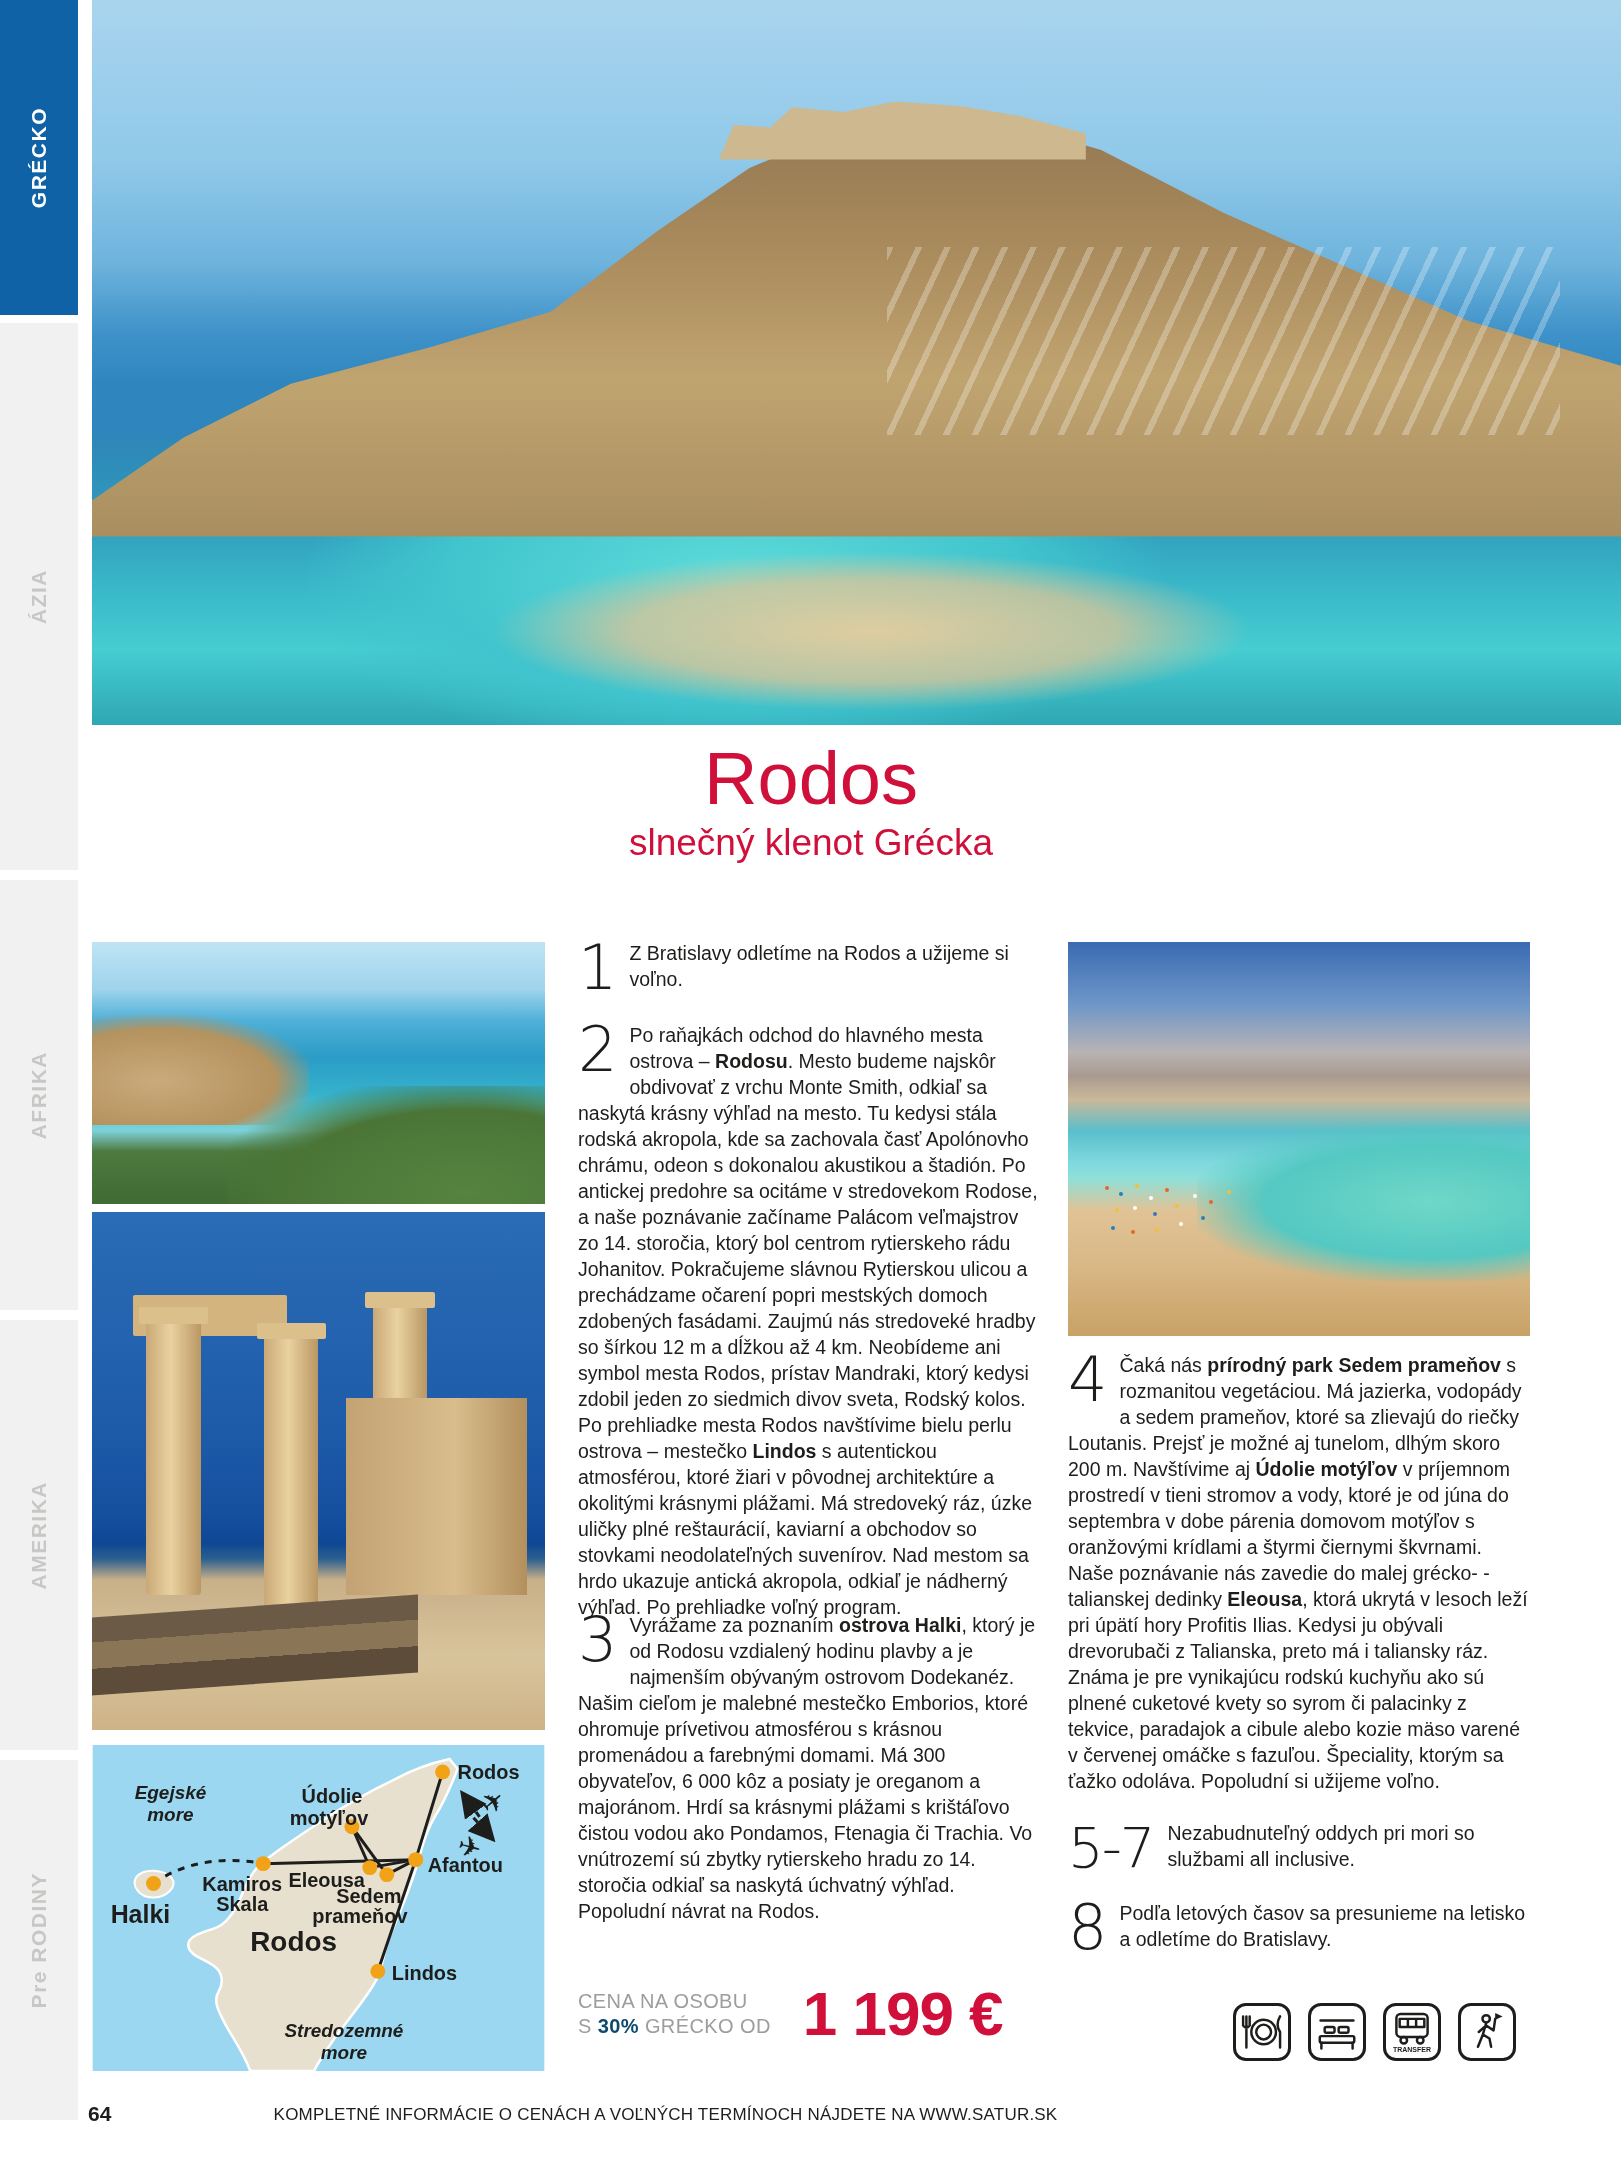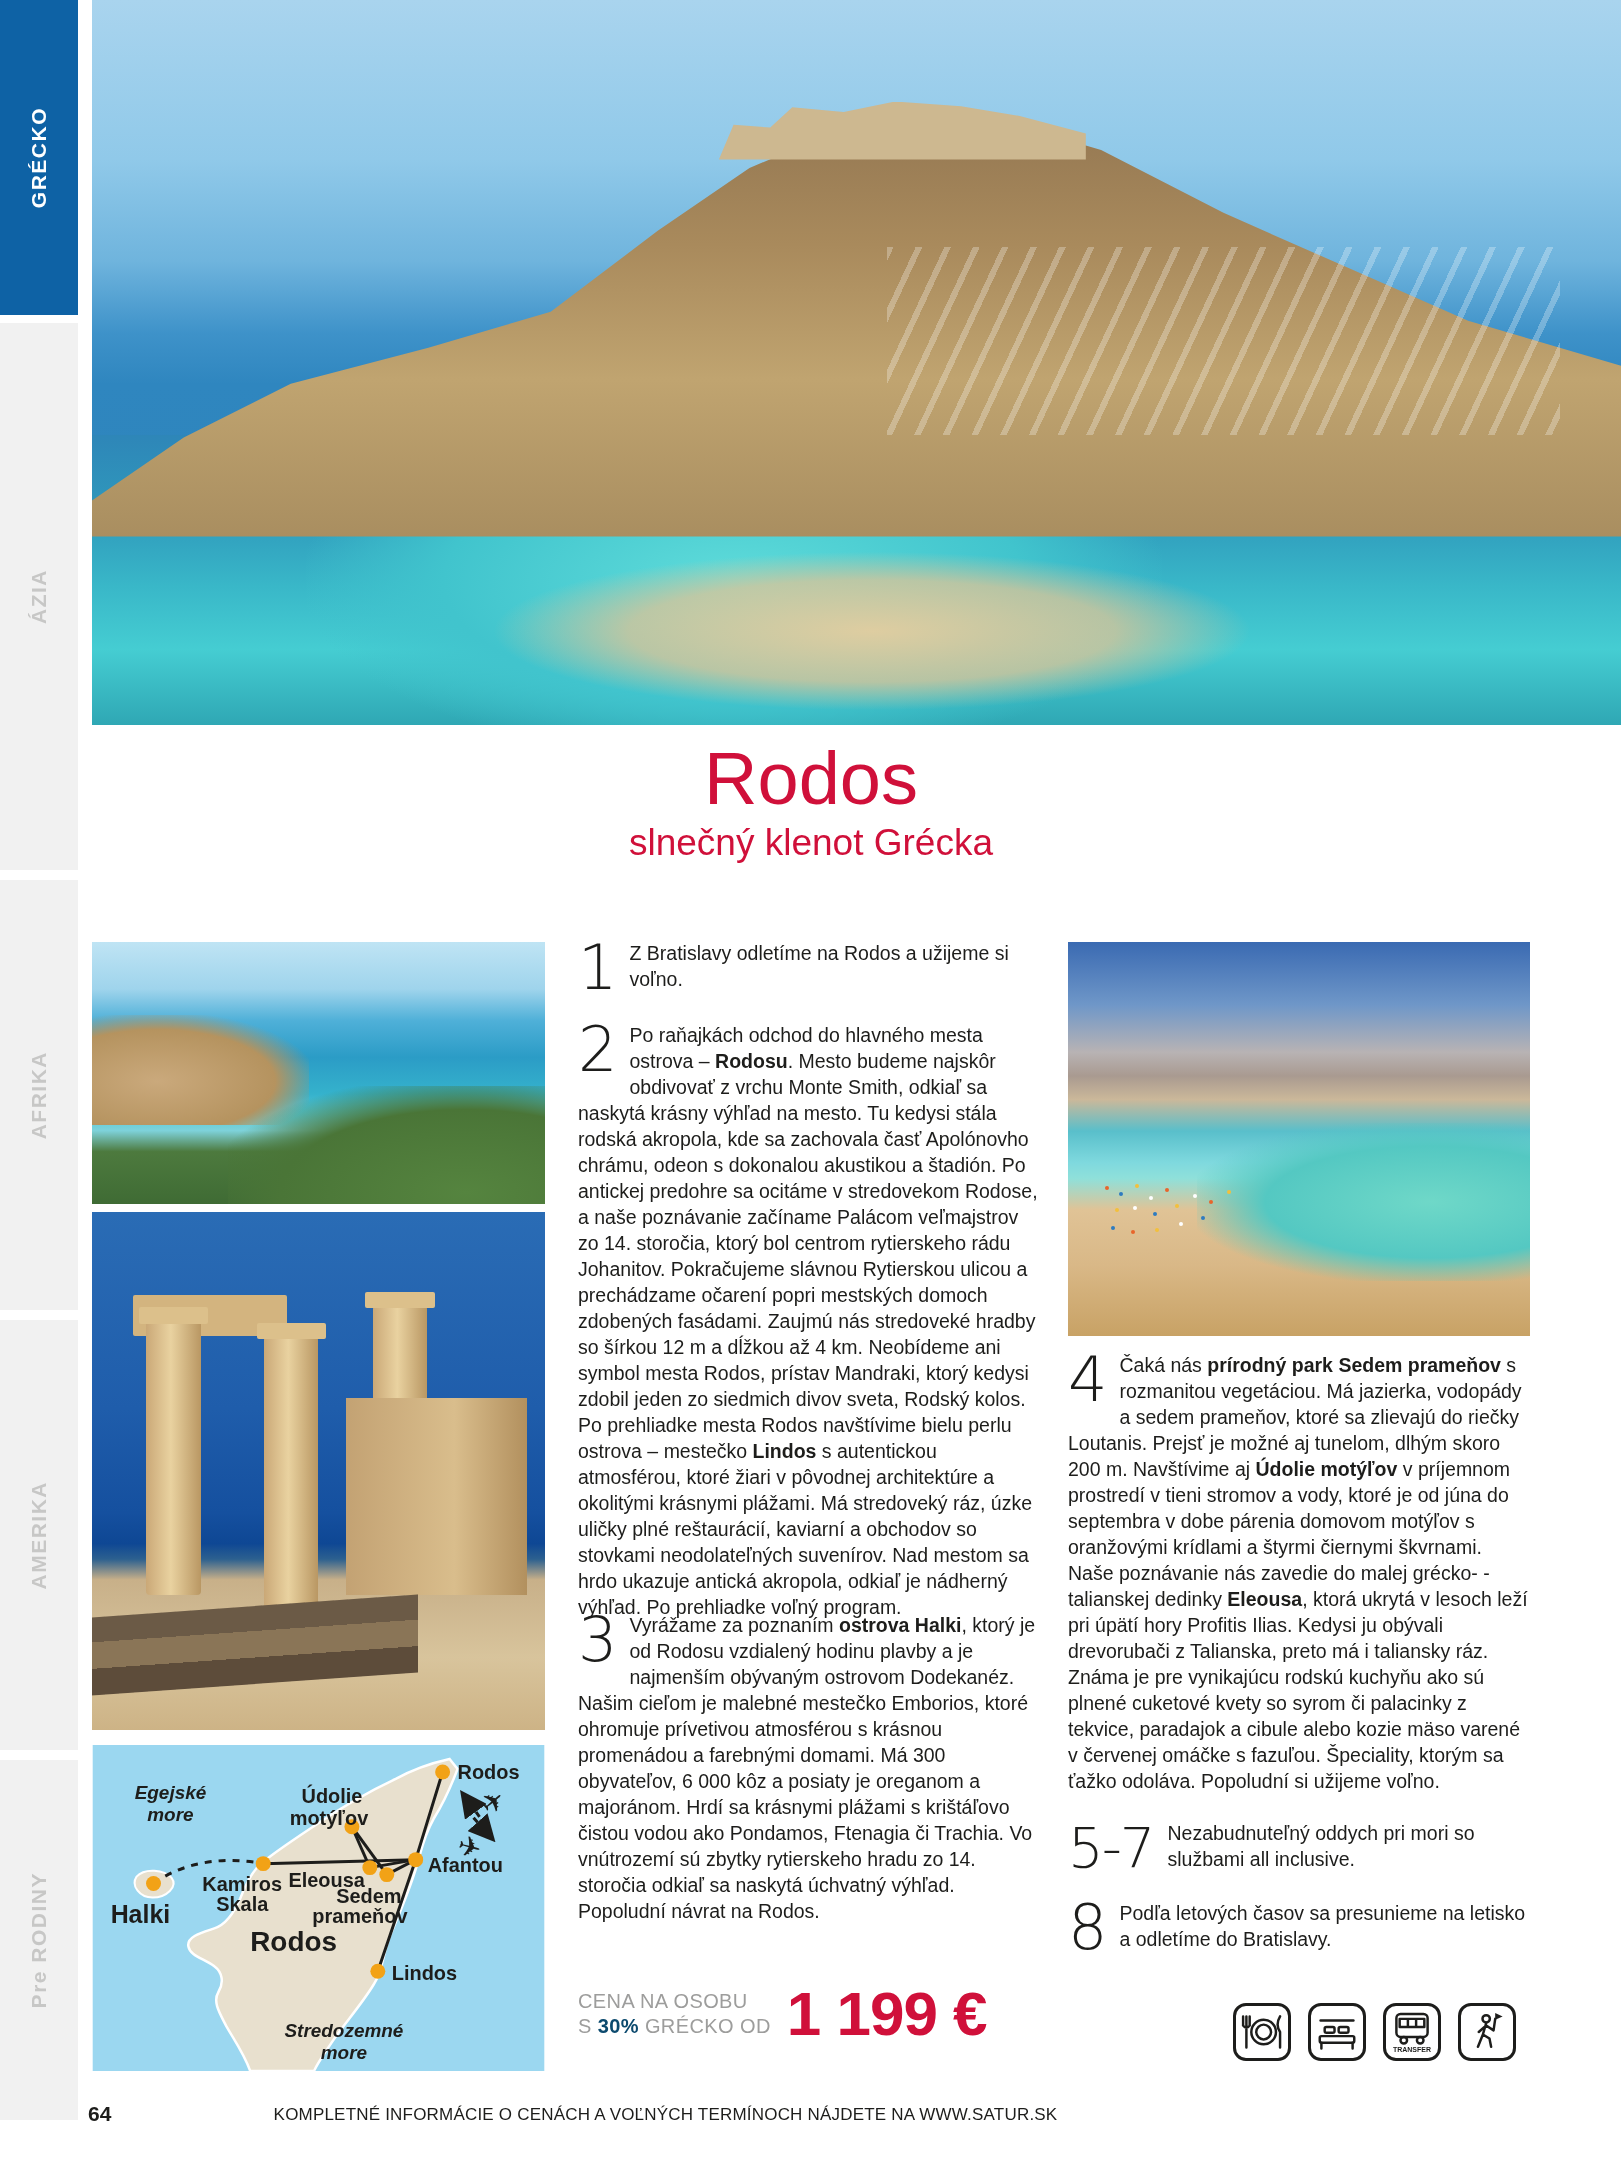--- a/index.html
+++ b/index.html
@@ -68,21 +68,21 @@
     letter-spacing:-2px;margin:2px 14px 2px 0;color:#1d1d1b;font-family:"DejaVu Sans",sans-serif;}
   .item b{font-weight:700;}
   
   .price{position:absolute;left:578px;top:1975px;width:462px;}
   .duration{font-size:31px;}
   .d-bold{font-weight:700;color:#3c3c3b;}
   .d-light{font-weight:400;color:#9d9d9c;letter-spacing:1px;}
   .price-row{display:flex;align-items:center;margin-top:12px;}
   .p-labels{font-size:20px;line-height:25px;color:#9d9d9c;letter-spacing:.4px;}
   .p-labels .red{color:#0c4a6e;font-weight:700;}
-  .amount{font-size:62px;line-height:54px;font-weight:700;color:#d0103a;margin-left:16px;letter-spacing:-1px;}
+  .amount{font-size:62px;line-height:54px;font-weight:700;color:#d0103a;margin-left:32px;letter-spacing:-1px;}
   
   .map{position:absolute;left:92px;top:1745px;width:453px;height:326px;}
   .map text{font-family:"Liberation Sans","DejaVu Sans",sans-serif;fill:#1d1d1b;}
   .m-pt{font-size:20px;font-weight:700;}
   .m-sea{font-size:19px;font-weight:700;font-style:italic;}
   .m-big{font-size:28px;font-weight:700;}
   .m-halki{font-size:25px;font-weight:700;}
   .m-plane{font-size:28px;fill:#f2a216;}
   
   .services{position:absolute;left:1233px;top:2003px;display:flex;gap:17px;}

